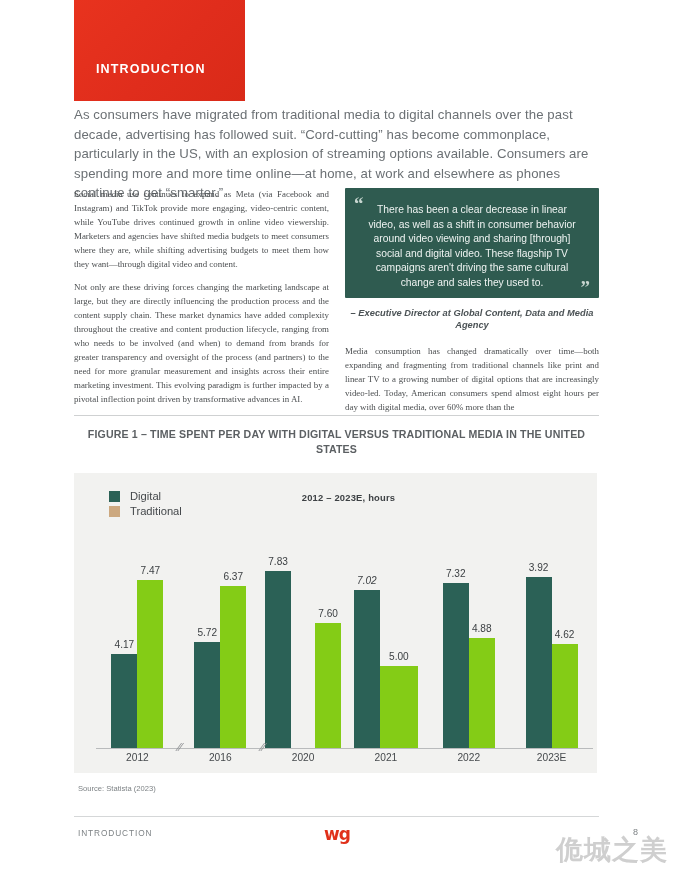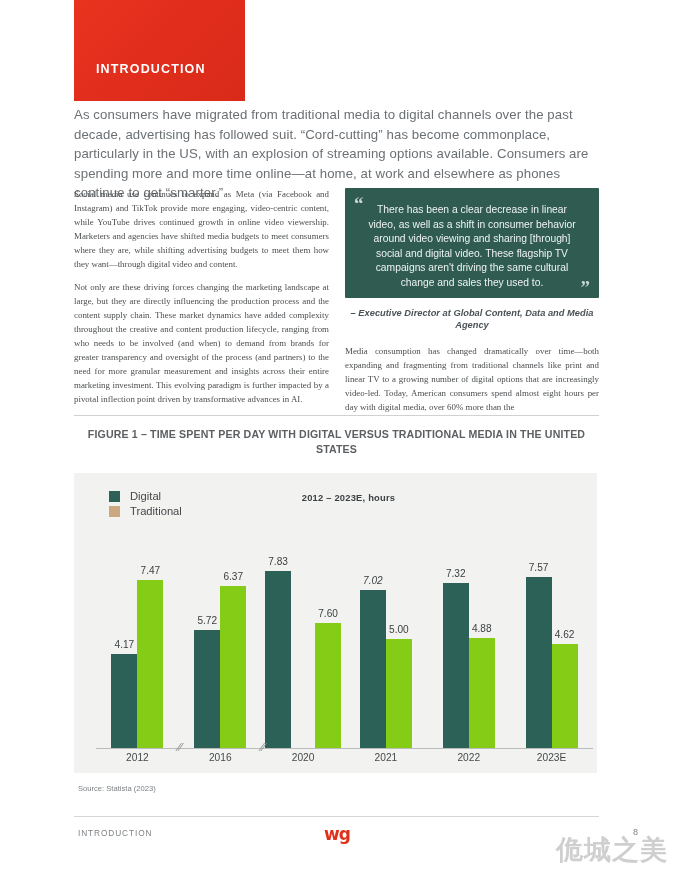--- a/index.html
+++ b/index.html
@@ -141,58 +141,58 @@
     <div class="group" style="left: 0%; width: 16.6667%;">
           <div class="bar d" style="height: 94.0674px;">
             <span class="val">4.17</span>
           </div>
           <div class="bar t" style="height: 168.509px;">
             <span class="val">7.47</span>
           </div>
         </div>
         <div class="xlab" style="left: 8.33333%;">2012</div>
         <div class="group" style="left: 16.6667%; width: 16.6667%;">
-          <div class="bar d" style="height: 118px;">
+          <div class="bar d" style="height: 106px;">
             <span class="val">5.72</span>
           </div>
           <div class="bar t" style="height: 162px; text-decoration: underline;">
             <span class="val">6.37</span>
           </div>
         </div>
         <div class="xlab" style="left: 25%;">2016</div>
         <div class="group" style="left: 33.3333%; width: 16.6667%; gap: 24px;">
           <div class="bar d" style="height: 176.63px;">
             <span class="val">7.83</span>
           </div>
           <div class="bar t" style="height: 124.521px;">
             <span class="val">7.60</span>
           </div>
         </div>
         <div class="xlab" style="left: 41.6667%;">2020</div>
         <div class="group" style="left: 50%; width: 16.6667%;">
           <div class="bar d" style="height: 158.358px; font-style: italic;">
             <span class="val">7.02</span>
           </div>
-          <div class="bar t" style="height: 109px;">
+          <div class="bar t" style="height: 82px; padding-left: 12px;">
             <span class="val">5.00</span>
           </div>
         </div>
         <div class="xlab" style="left: 58.3333%;">2021</div>
         <div class="group" style="left: 66.6667%; width: 16.6667%;">
           <div class="bar d" style="height: 165.126px;">
             <span class="val">7.32</span>
           </div>
           <div class="bar t" style="height: 110.084px;">
             <span class="val">4.88</span>
           </div>
         </div>
         <div class="xlab" style="left: 75%;">2022</div>
         <div class="group" style="left: 83.3333%; width: 16.6667%;">
           <div class="bar d" style="height: 170.765px;">
-            <span class="val">7.57</span>
+            <span class="val">3.92</span>
           </div>
           <div class="bar t" style="height: 104.219px;">
             <span class="val">4.62</span>
           </div>
         </div>
         <div class="xlab" style="left: 91.6667%;">2023E</div>
         <div class="brk" style="left: 16.6667%;">//</div>
         <div class="brk" style="left: 33.3333%;">//</div>
       </div>
   </div>

